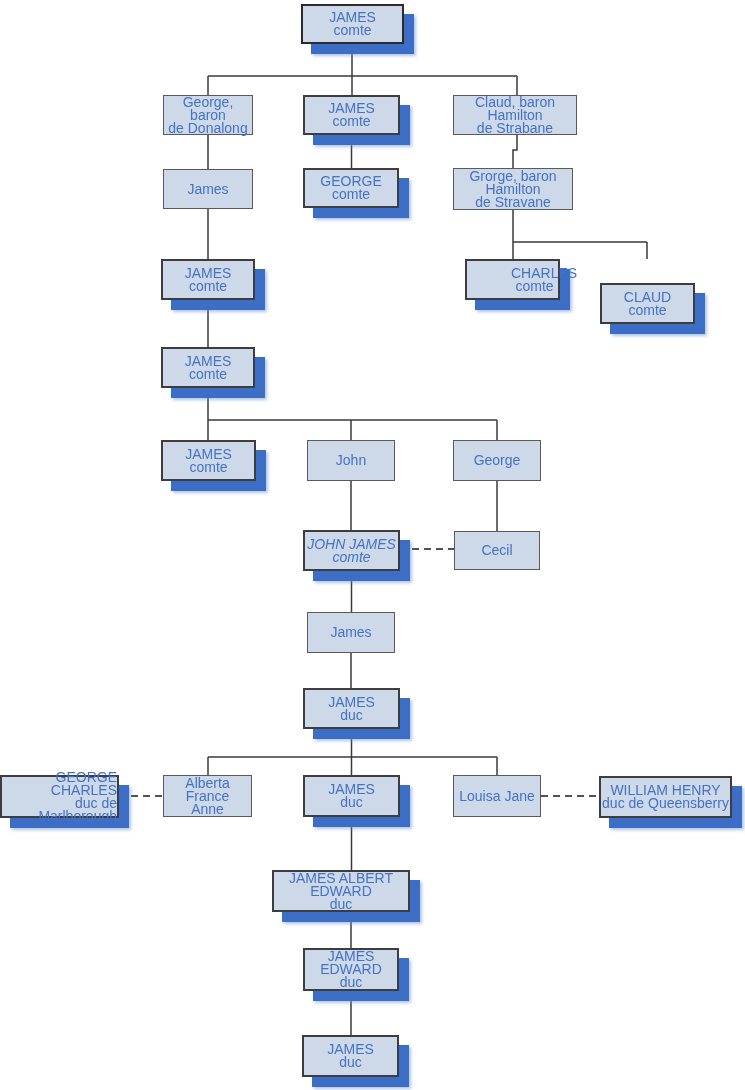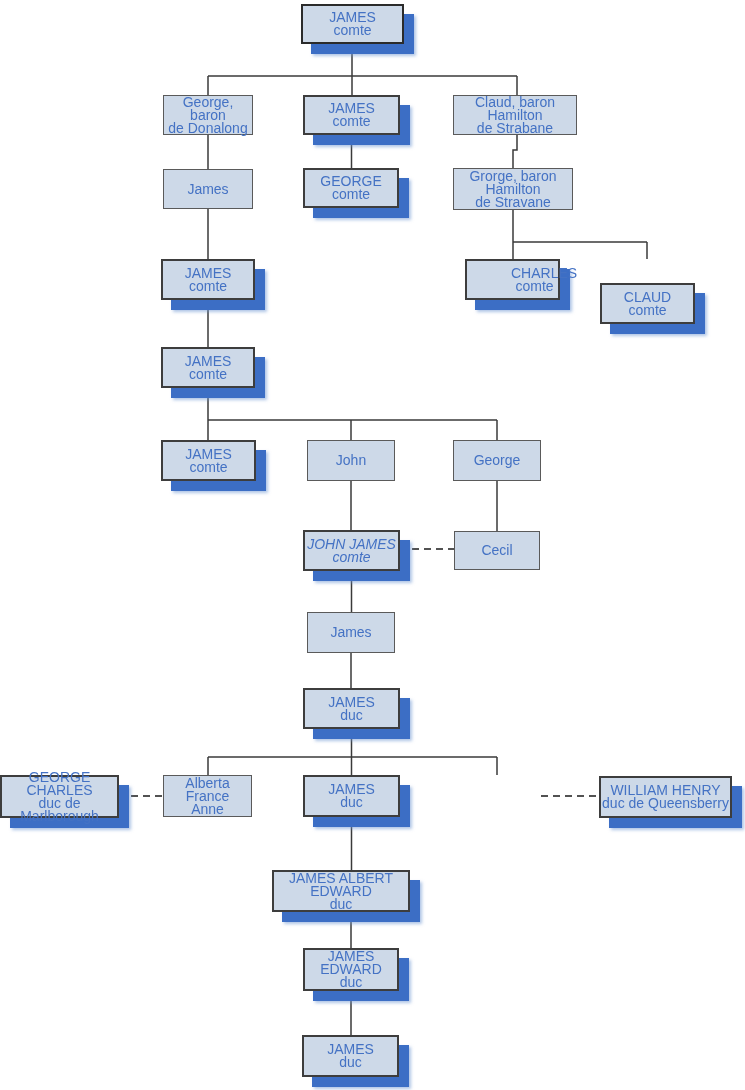--- a/index.html
+++ b/index.html
@@ -127,31 +127,34 @@
       <div class="node" style="left: 454px; top: 531px; width: 86px; height: 39px;">
         <div class="l1">Cecil</div>
       </div>
       <div class="node" style="left: 307px; top: 612px; width: 88px; height: 41px;">
         <div class="l1">James</div>
       </div>
       <div class="node titled" style="left: 303px; top: 688px; width: 97px; height: 41px;">
         <div class="l1">JAMES</div>
         <div class="l2">duc</div>
       </div>
-      <div class="node titled" style="left: 0px; top: 775px; width: 119px; height: 43px;">
+      <div class="node titled" style="left: 0px; top: 775px; width: 119px; height: 43px; text-align: right;">
         <div class="l1">GEORGE CHARLES</div>
         <div class="l2">duc de Marlborough</div>
       </div>
       <div class="node" style="left: 163px; top: 775px; width: 89px; height: 42px;">
         <div class="l1">Alberta France</div>
         <div class="l2">Anne</div>
       </div>
       <div class="node titled" style="left: 303px; top: 775px; width: 97px; height: 42px;">
         <div class="l1">JAMES</div>
         <div class="l2">duc</div>
+      </div>
+      <div class="node" style="left: 453px; top: 775px; width: 88px; height: 42px;">
+        <div class="l1">Louisa Jane</div>
       </div>
       <div class="node titled" style="left: 599px; top: 776px; width: 133px; height: 42px;">
         <div class="l1">WILLIAM HENRY</div>
         <div class="l2">duc de Queensberry</div>
       </div>
       <div class="node titled" style="left: 272px; top: 870px; width: 138px; height: 42px; align-items: center;">
         <div class="l1">JAMES ALBERT EDWARD</div>
         <div class="l2">duc</div>
       </div>
       <div class="node titled" style="left: 303px; top: 948px; width: 96px; height: 43px;">

